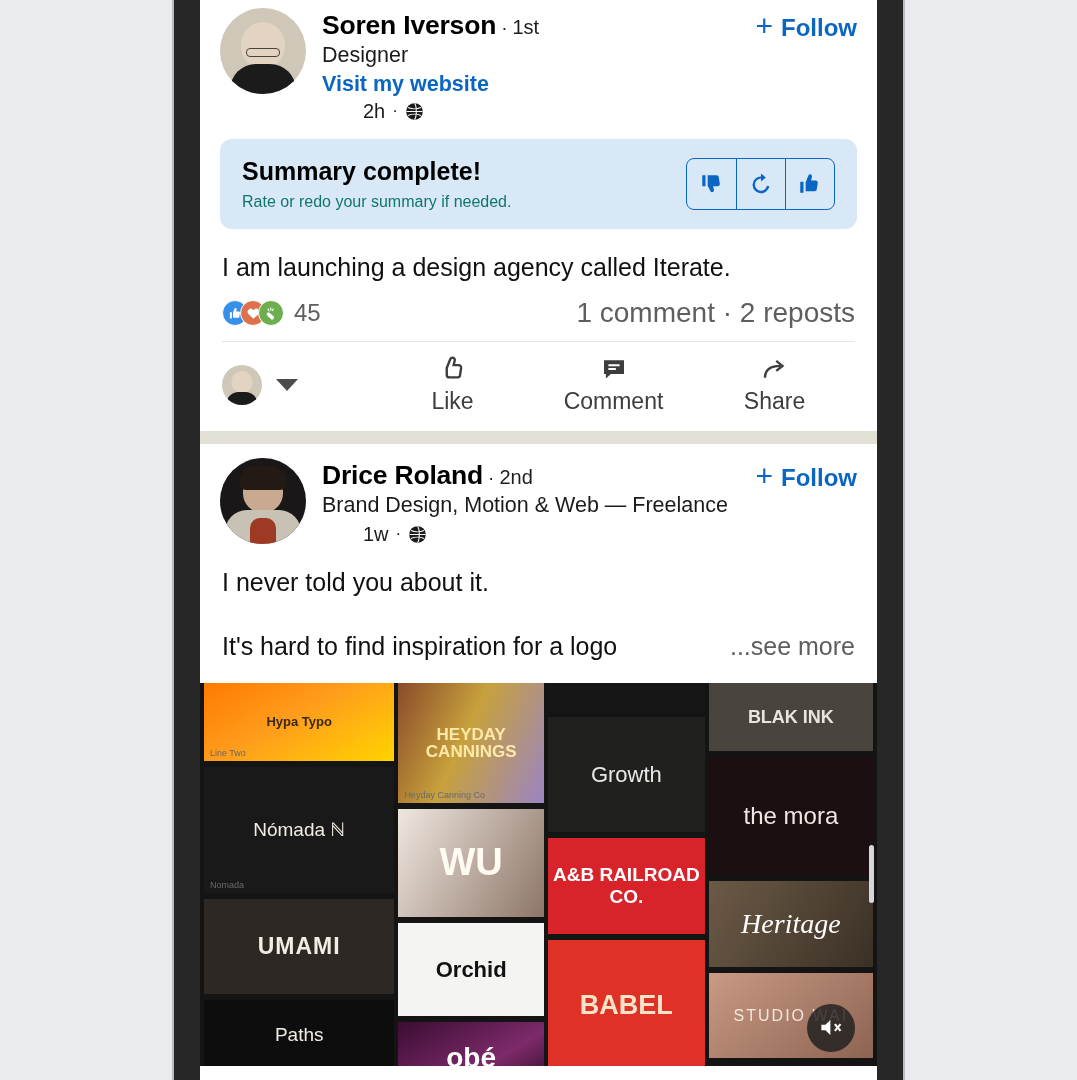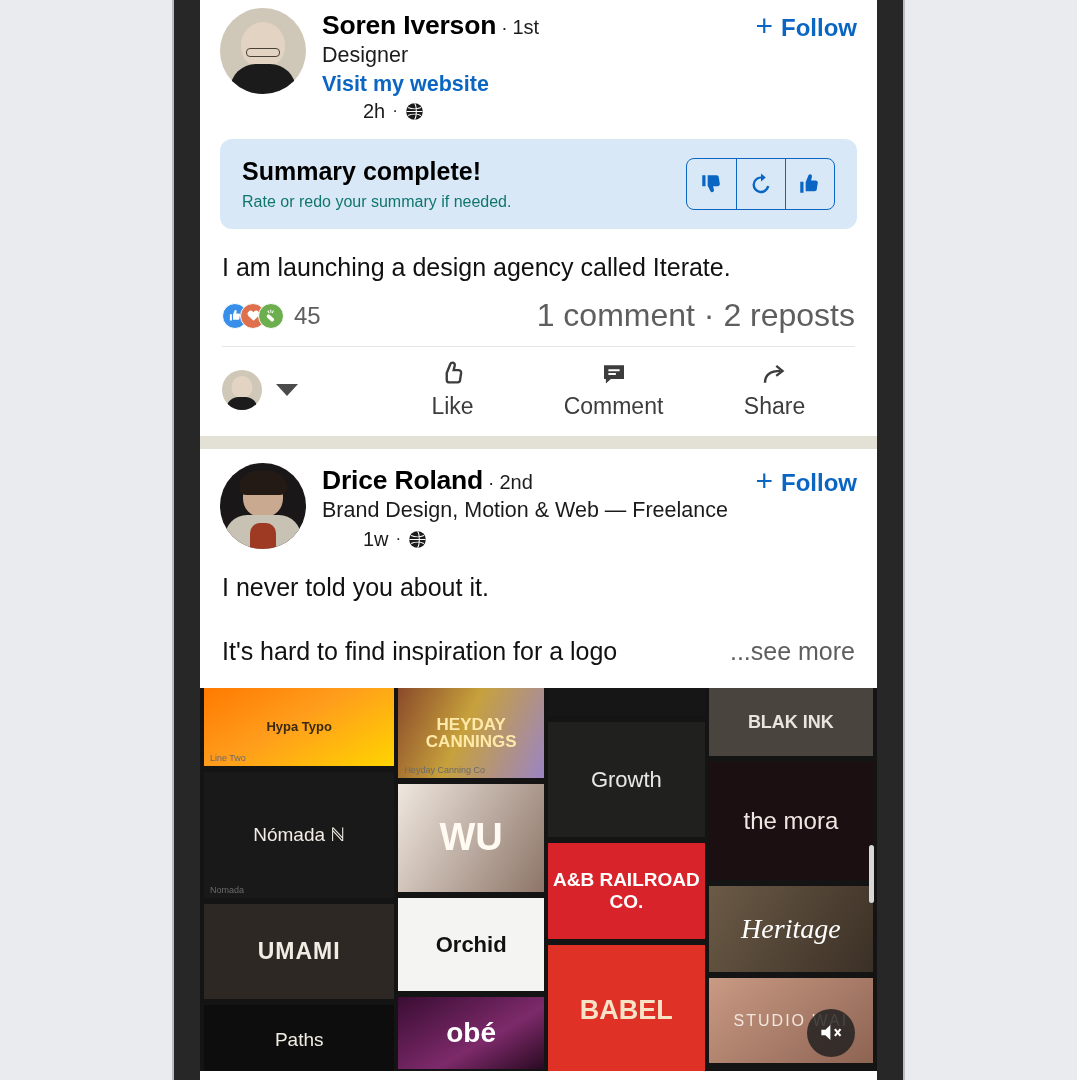--- a/index.html
+++ b/index.html
@@ -96,21 +96,21 @@
   .social { display:flex; align-items:center; justify-content:space-between;
     padding: 14px 22px 10px 22px; }
   .reacts { display:flex; align-items:center; }
   .rx { width:26px; height:26px; border-radius:50%; margin-right:-8px;
         border:1.5px solid #fff; display:flex; align-items:center; justify-content:center; }
   .rx svg { width:15px; height:15px; }
   .rx-like { background:#378fe9; }
   .rx-love { background:#df704d; }
   .rx-clap { background:#6dae4f; }
   .rcount { font-size:24px; color:#5e5e5e; margin-left:18px; }
-  .counts { font-size:32px; color:#5e5e5e; }
+  .counts { font-size:28px; color:#5e5e5e; }
 
   .hr { height:1px; background:#e6e6e6; margin: 2px 22px 0 22px; }
 
   
   .actions { display:flex; align-items:center; padding: 12px 22px 16px 22px; }
   .act-avatar-wrap { display:flex; align-items:center; gap:14px; width:150px; }
   .mini-av { width:40px; height:40px; border-radius:50%; position:relative; overflow:hidden; background:#cfc7b8; }
   .mini-av::before { content:""; position:absolute; left:50%; top:6px; transform:translateX(-50%);
     width:21px; height:22px; border-radius:50% 50% 46% 46%; background:#e3d3c2; }
   .mini-av::after { content:""; position:absolute; left:50%; bottom:0; transform:translateX(-50%);
@@ -327,21 +327,21 @@
           </div>
           <div class="tile umami" style="height:95px">
             <span class="t-txt" style="font-size:23px;font-weight:bold;letter-spacing:1px">UMAMI</span>
           </div>
           <div class="tile paths" style="height:70px">
             <span class="t-txt" style="font-size:19px">Paths</span>
           </div>
         </div>
 
         <div class="col">
-          <div class="tile heyday" style="height:90px">
+          <div class="tile heyday" style="height:120px">
             <span class="t-txt" style="font-size:17px;font-weight:bold;color:#ffe9a8;line-height:1">HEYDAY CANNINGS</span>
             <span class="tlabel">Heyday Canning Co</span>
           </div>
           <div class="tile wu" style="height:108px">
             <span class="t-txt" style="font-size:38px;font-weight:bold;color:#fffaf2">WU</span>
           </div>
           <div class="tile orchid" style="height:93px">
             <span class="t-txt" style="font-size:22px;font-weight:bold;color:#111">Orchid</span>
           </div>
           <div class="tile obe" style="height:72px">

